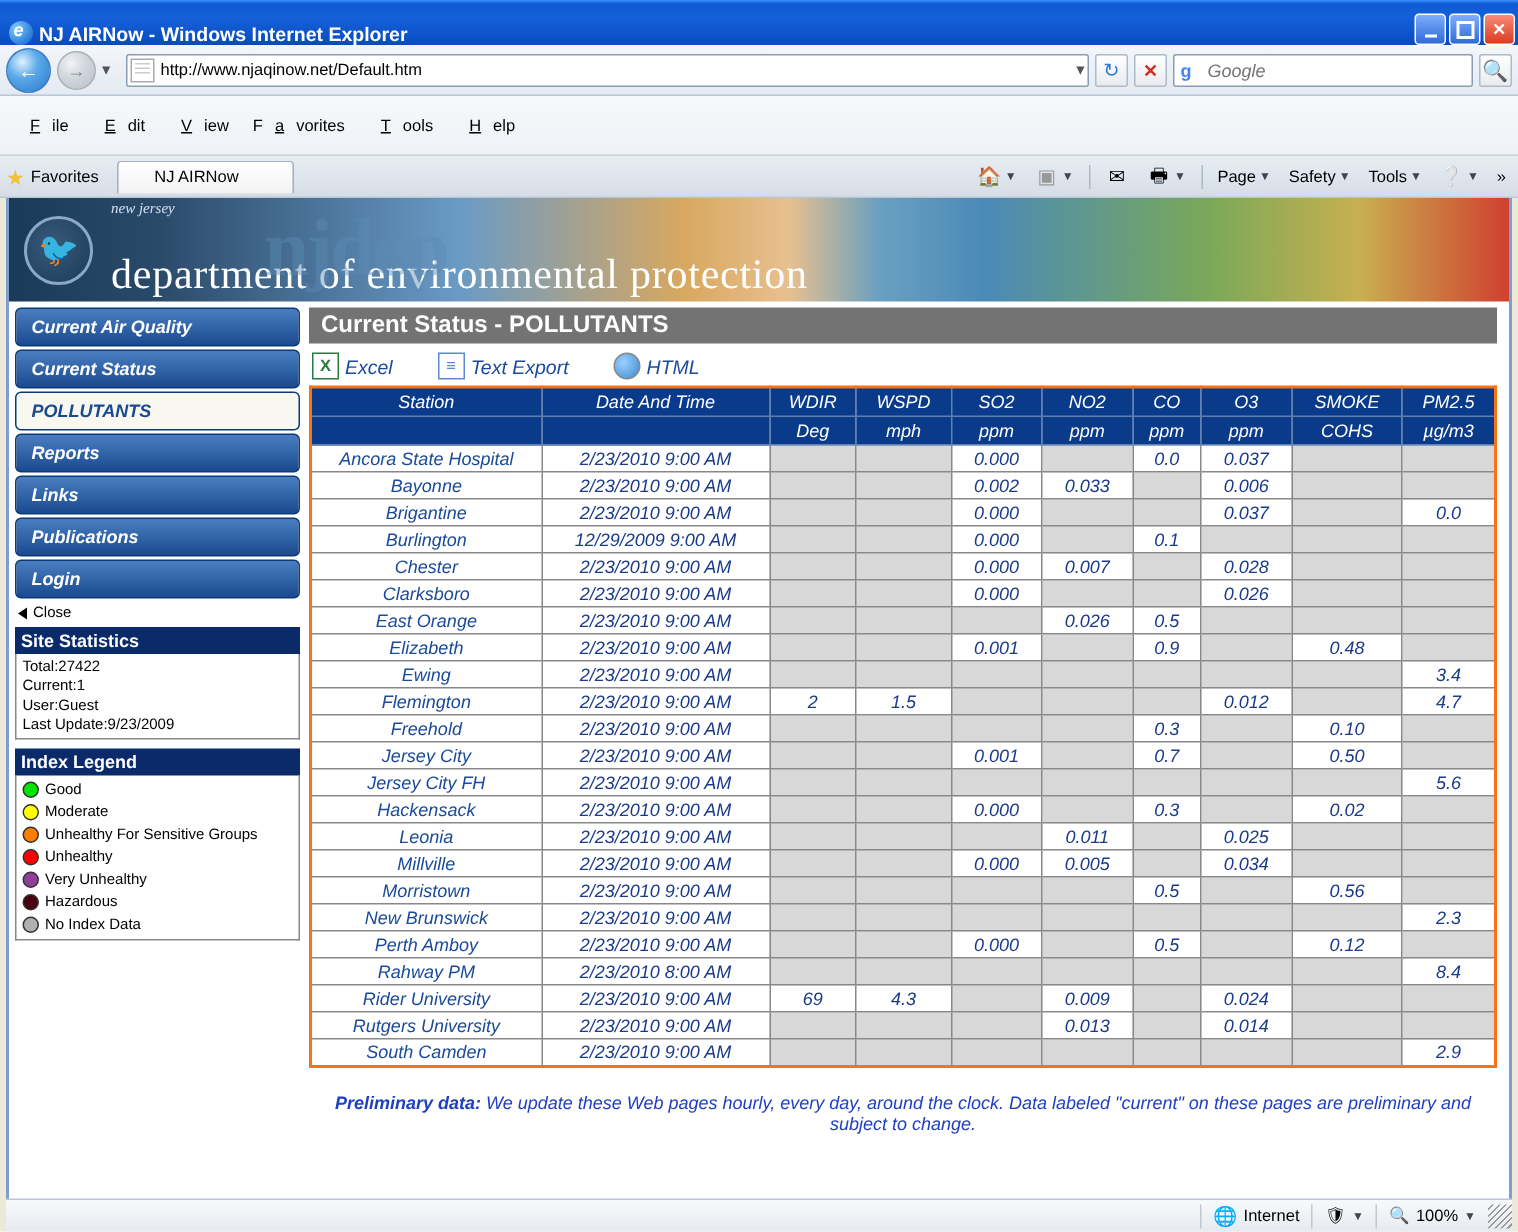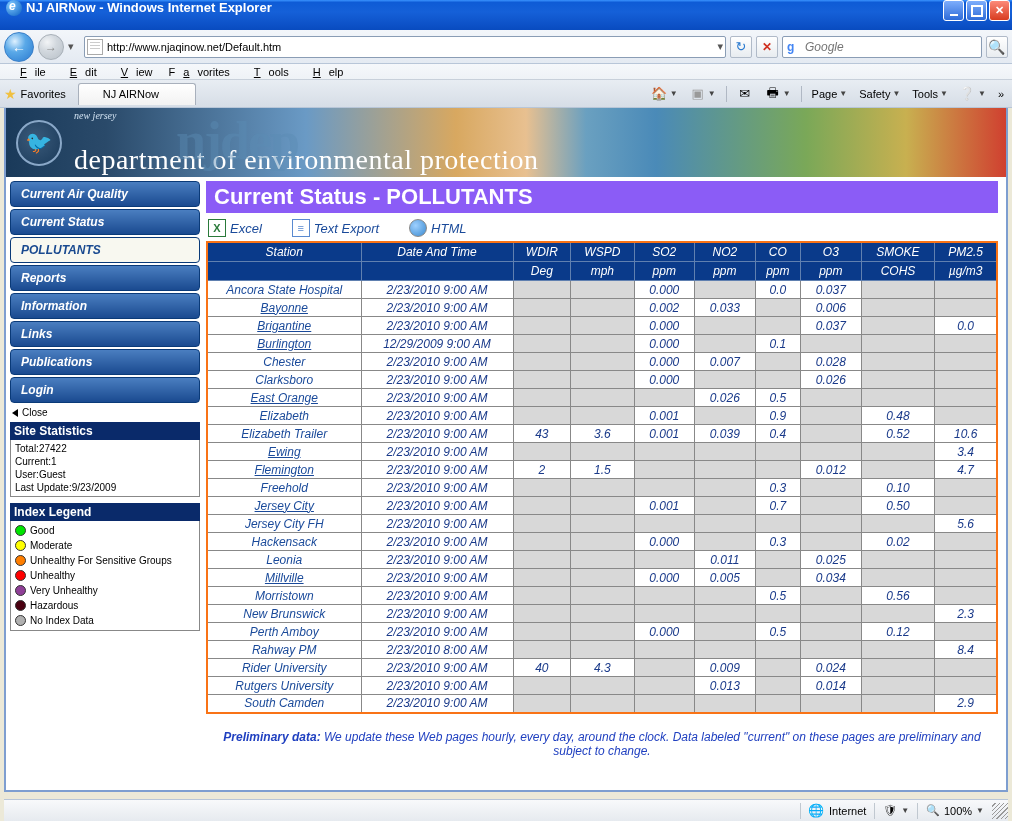--- a/index.html
+++ b/index.html
@@ -1,19 +1,19 @@
 <!DOCTYPE html>
 <html><head>
 <meta charset="utf-8">
 <style>
 * { margin: 0; padding: 0; box-sizing: border-box; }
 body { font-family: Tahoma, Arial, sans-serif; font-size: 11px; background: #ece9d8; width: 1012px; height: 821px; overflow: hidden; }
 
 
-.titlebar { height: 30px; background: linear-gradient(to bottom, #3a93ff 0%, #0e5bd6 8%, #1560d8 40%, #0d52c8 80%, #084bbf 100%); display: flex; align-items: flex-start; padding: 0 2px 0 6px; color: #fff; font-size: 13px; font-weight: bold; }
+.titlebar { height: 30px; background: linear-gradient(to bottom, #3a93ff 0%, #0e5bd6 8%, #1560d8 40%, #0d52c8 80%, #084bbf 100%); display: flex; align-items: flex-end; padding: 0 2px 0 6px; color: #fff; font-size: 13px; font-weight: bold; }
 .titlebar .ie-icon { width: 16px; height: 16px; margin-right: 4px; background: radial-gradient(circle at 30% 30%, #7ec8ff, #0a5fc2); border-radius: 50%; position: relative; }
 .titlebar .ie-icon::after { content: "e"; position: absolute; color: #fff; font-size: 12px; left: 3px; top: -1px; font-style: italic; font-weight: bold; }
 .titlebar .title-text { flex: 1; }
 .win-buttons { display: flex; gap: 2px; }
 .win-btn { width: 21px; height: 21px; border: 1px solid #fff; border-radius: 3px; display: flex; align-items: center; justify-content: center; font-family: Arial; font-weight: bold; color: #fff; cursor: pointer; }
 .win-min { background: linear-gradient(#7eaefc,#2e6bd8); }
 .win-max { background: linear-gradient(#7eaefc,#2e6bd8); }
 .win-close { background: linear-gradient(#fc8a7a,#d83c20); }
 .win-min::after { content: ""; width: 8px; height: 2px; background: #fff; margin-top: 8px; }
 .win-max::after { content: ""; width: 8px; height: 8px; border: 2px solid #fff; }
@@ -32,21 +32,21 @@
 .refresh-btn, .stop-btn { width: 22px; height: 22px; border: 1px solid #b0bac8; background: linear-gradient(#fff,#e8ecf0); display: flex; align-items: center; justify-content: center; border-radius: 2px; }
 .refresh-btn { color: #2a7ad0; font-size: 13px; }
 .stop-btn { color: #d03020; font-size: 12px; font-weight: bold; }
 .search-box { width: 200px; height: 22px; background: #fff; border: 1px solid #8a9db5; display: flex; align-items: center; padding: 0 4px; border-radius: 2px; }
 .g-icon { width: 14px; height: 14px; margin-right: 4px; font-weight: bold; font-size: 12px; }
 .g-icon .g1 { color: #4285f4; }
 .search-box input { border: none; outline: none; flex: 1; font-size: 12px; color: #999; font-style: italic; }
 .search-go { width: 22px; height: 22px; border: 1px solid #b0bac8; background: linear-gradient(#fff,#e8ecf0); color: #4a7cb8; display: flex; align-items: center; justify-content: center; border-radius: 2px; font-size: 14px; }
 
 
-.menubar { height: 16px; background: linear-gradient(#f6f8fb,#eef2f6); display: flex; align-items: center; padding: 0 4px; border-bottom: 1px solid #c8d0da; }
+.menubar { height: 40px; background: linear-gradient(#f6f8fb,#eef2f6); display: flex; align-items: center; padding: 0 4px; border-bottom: 1px solid #c8d0da; }
 .menubar span { padding: 2px 8px; cursor: pointer; }
 .underline { text-decoration: underline; }
 
 
 .favbar { height: 28px; background: linear-gradient(#e8edf3,#d6dde6); display: flex; align-items: center; padding: 0 4px; border-bottom: 1px solid #b8c6d8; }
 .fav-star { color: #f0c040; margin-right: 4px; font-size: 14px; }
 .fav-label { margin-right: 12px; }
 .tab { height: 22px; background: linear-gradient(#fff,#f2f2f2); border: 1px solid #a8b0bc; border-bottom: none; padding: 2px 36px 2px 6px; display: flex; align-items: center; border-radius: 3px 3px 0 0; }
 .tab .ie-icon { width: 14px; height: 14px; margin-right: 4px; }
 .toolbar-right { margin-left: auto; display: flex; align-items: center; gap: 4px; font-size: 11px; }
@@ -72,33 +72,33 @@
 .sb-btn.active { background: #f8f8f0; color: #1a4a90; font-style: italic; }
 .sb-close { display: flex; align-items: center; gap: 4px; font-size: 10px; padding: 2px 0 4px 2px; cursor: pointer; }
 .sb-close-icon { width: 0; height: 0; border-top: 4px solid transparent; border-bottom: 4px solid transparent; border-right: 6px solid #000; }
 .sb-panel-title { background: #0a2a6a; color: #fff; font-weight: bold; font-size: 12px; padding: 2px 4px; }
 .sb-panel-body { border: 1px solid #888; border-top: none; padding: 2px 4px; font-size: 10px; margin-bottom: 6px; line-height: 1.3; }
 .legend-row { display: flex; align-items: center; gap: 4px; padding: 1px 0; font-size: 10px; }
 .legend-dot { width: 11px; height: 11px; border-radius: 50%; border: 1px solid #333; }
 
 
 .main { flex: 1; padding: 4px 8px 0 2px; }
-.main-title-bar { background: #8b5cf6; color: #fff; font-weight: bold; font-size: 22px; padding: 3px 8px; }
+.main-title-bar { background: #737373; color: #fff; font-weight: bold; font-size: 16px; padding: 3px 8px; }
 .export-row { display: flex; gap: 30px; padding: 6px 2px 4px 2px; }
 .export-link { display: flex; align-items: center; gap: 4px; color: #1a4a9a; font-size: 13px; font-style: italic; cursor: pointer; }
 .export-icon { width: 18px; height: 18px; border: 1px solid #2a7a3a; display: flex; align-items: center; justify-content: center; font-size: 11px; font-weight: bold; font-style: normal; color: #2a7a3a; background: #fff; }
 .export-icon.txt { border-color: #5a8ad0; color: #5a8ad0; }
 .export-icon.html { border-color: #888; border-radius: 50%; background: radial-gradient(circle at 35% 35%, #9ed0ff, #3a8ad0); color: transparent; }
 
 
 .data-table { border: 2px solid #f97316; border-collapse: collapse; width: 100%; font-size: 12px; font-style: italic; color: #1a3a8a; }
 .data-table th { background: #0a3a8a; color: #fff; font-weight: normal; font-style: italic; padding: 2px 4px; border: 1px solid #6080b0; text-align: center; }
 .data-table td { border: 1px solid #888; padding: 1px 6px; text-align: center; height: 18px; }
 .data-table td.station { text-align: center; color: #1a4a9a; }
-.data-table td.station a { text-decoration: underline; color: #1a4a9a; }
+.data-table td.station a { color: #1a4a9a; }
 .data-table tbody tr:nth-child(odd) td.val-empty { background: #d8d8d8; }
 .data-table tbody tr:nth-child(even) td.val-empty { background: #d8d8d8; }
 .data-table td.val { background: #fff; }
 .data-table td.val-empty { background: #d8d8d8; }
 .data-table td:nth-child(1) { width: 154px; }
 .data-table td:nth-child(2) { width: 152px; }
 
 .footnote { padding: 16px 10px; font-size: 12px; font-style: italic; text-align: center; color: #2040c0; }
 .footnote b { color: #2040c0; font-weight: bold; }
 
@@ -208,21 +208,20 @@
     </div>
   </div>
 
   <div class="page-body">
     <div class="sidebar">
       <div id="sb-menu">
           <div class="sb-btn">Current Air Quality</div>
           <div class="sb-btn">Current Status</div>
           <div class="sb-btn active">POLLUTANTS</div>
           <div class="sb-btn">Reports</div>
-          <div class="sb-btn">Information</div>
           <div class="sb-btn">Links</div>
           <div class="sb-btn">Publications</div>
           <div class="sb-btn">Login</div>
         </div>
       <div class="sb-close">
         <span class="sb-close-icon"></span>
         <span>Close</span>
       </div>
       <div class="sb-panel-title">Site Statistics</div>
       <div class="sb-panel-body" id="stats-body">
@@ -398,32 +397,20 @@
               <td class="val-empty"></td>
               <td class="val-empty"></td>
               <td class="val">0.001</td>
               <td class="val-empty"></td>
               <td class="val">0.9</td>
               <td class="val-empty"></td>
               <td class="val">0.48</td>
               <td class="val-empty"></td>
             </tr>
             <tr>
-              <td class="station">Elizabeth Trailer</td>
-              <td>2/23/2010 9:00 AM</td>
-              <td class="val">43</td>
-              <td class="val">3.6</td>
-              <td class="val">0.001</td>
-              <td class="val">0.039</td>
-              <td class="val">0.4</td>
-              <td class="val-empty"></td>
-              <td class="val">0.52</td>
-              <td class="val">10.6</td>
-            </tr>
-            <tr>
               <td class="station"><a>Ewing</a></td>
               <td>2/23/2010 9:00 AM</td>
               <td class="val-empty"></td>
               <td class="val-empty"></td>
               <td class="val-empty"></td>
               <td class="val-empty"></td>
               <td class="val-empty"></td>
               <td class="val-empty"></td>
               <td class="val-empty"></td>
               <td class="val">3.4</td>
@@ -556,21 +543,21 @@
               <td class="val-empty"></td>
               <td class="val-empty"></td>
               <td class="val-empty"></td>
               <td class="val-empty"></td>
               <td class="val-empty"></td>
               <td class="val">8.4</td>
             </tr>
             <tr>
               <td class="station">Rider University</td>
               <td>2/23/2010 9:00 AM</td>
-              <td class="val">40</td>
+              <td class="val">69</td>
               <td class="val">4.3</td>
               <td class="val-empty"></td>
               <td class="val">0.009</td>
               <td class="val-empty"></td>
               <td class="val">0.024</td>
               <td class="val-empty"></td>
               <td class="val-empty"></td>
             </tr>
             <tr>
               <td class="station">Rutgers University</td>

